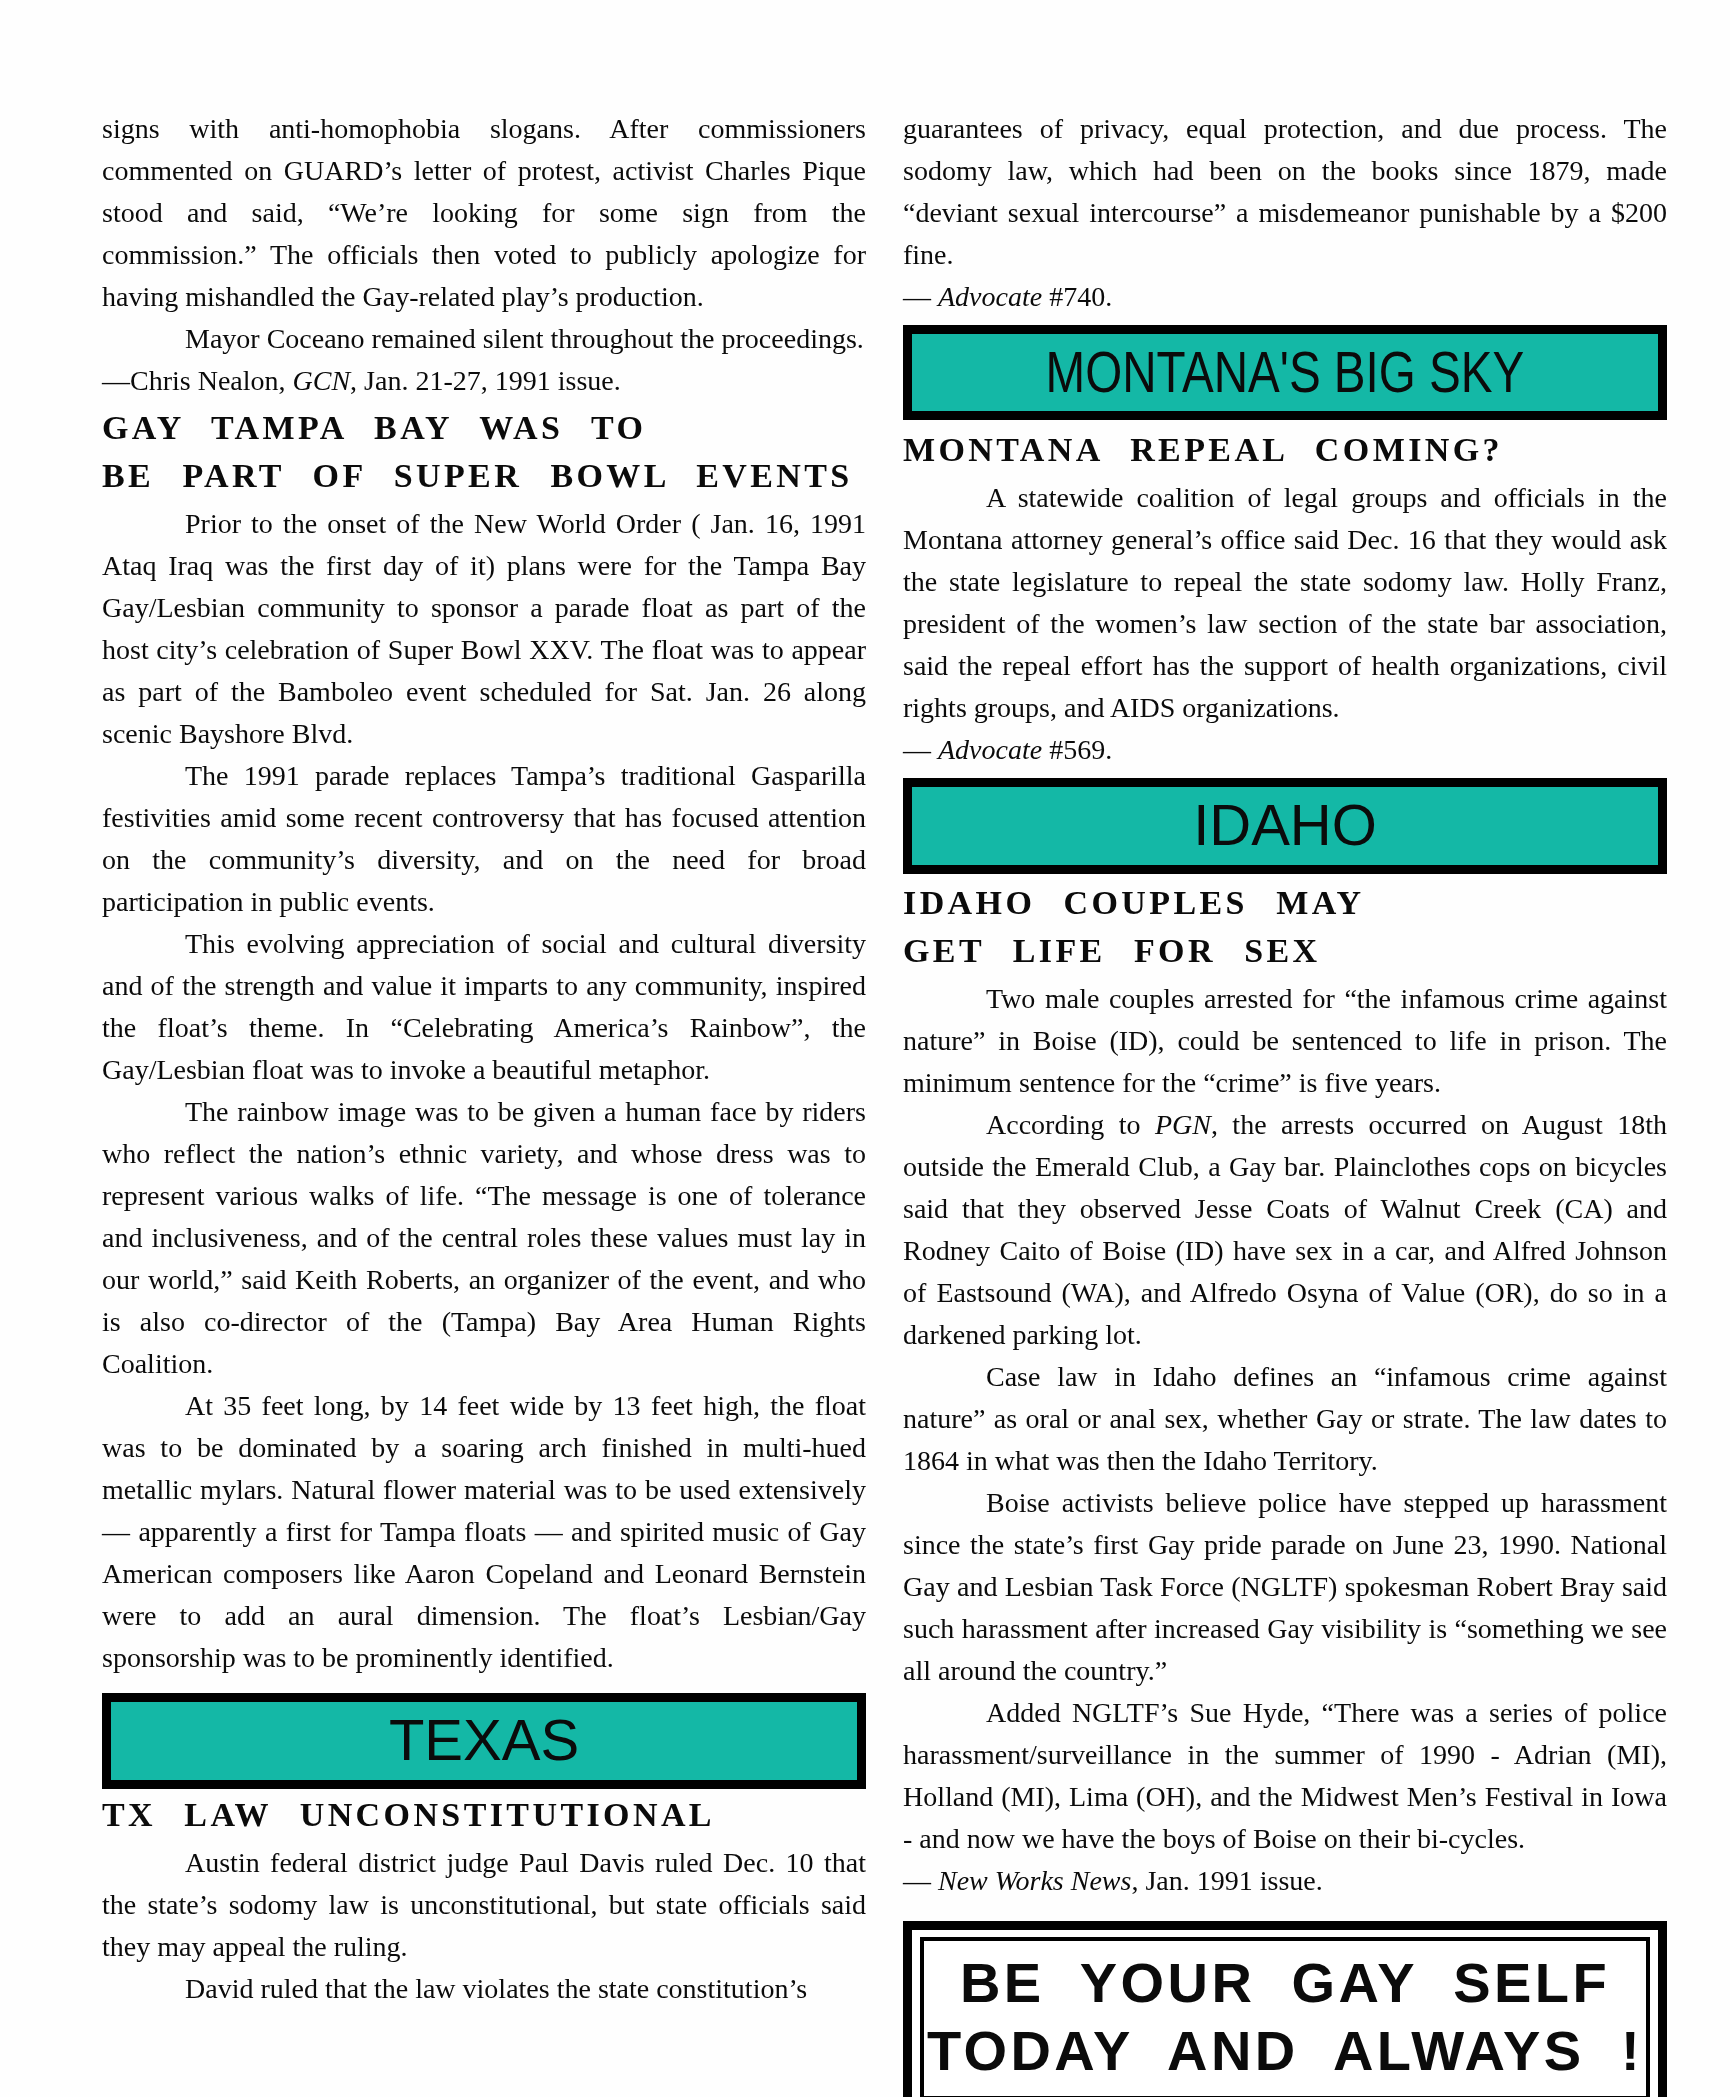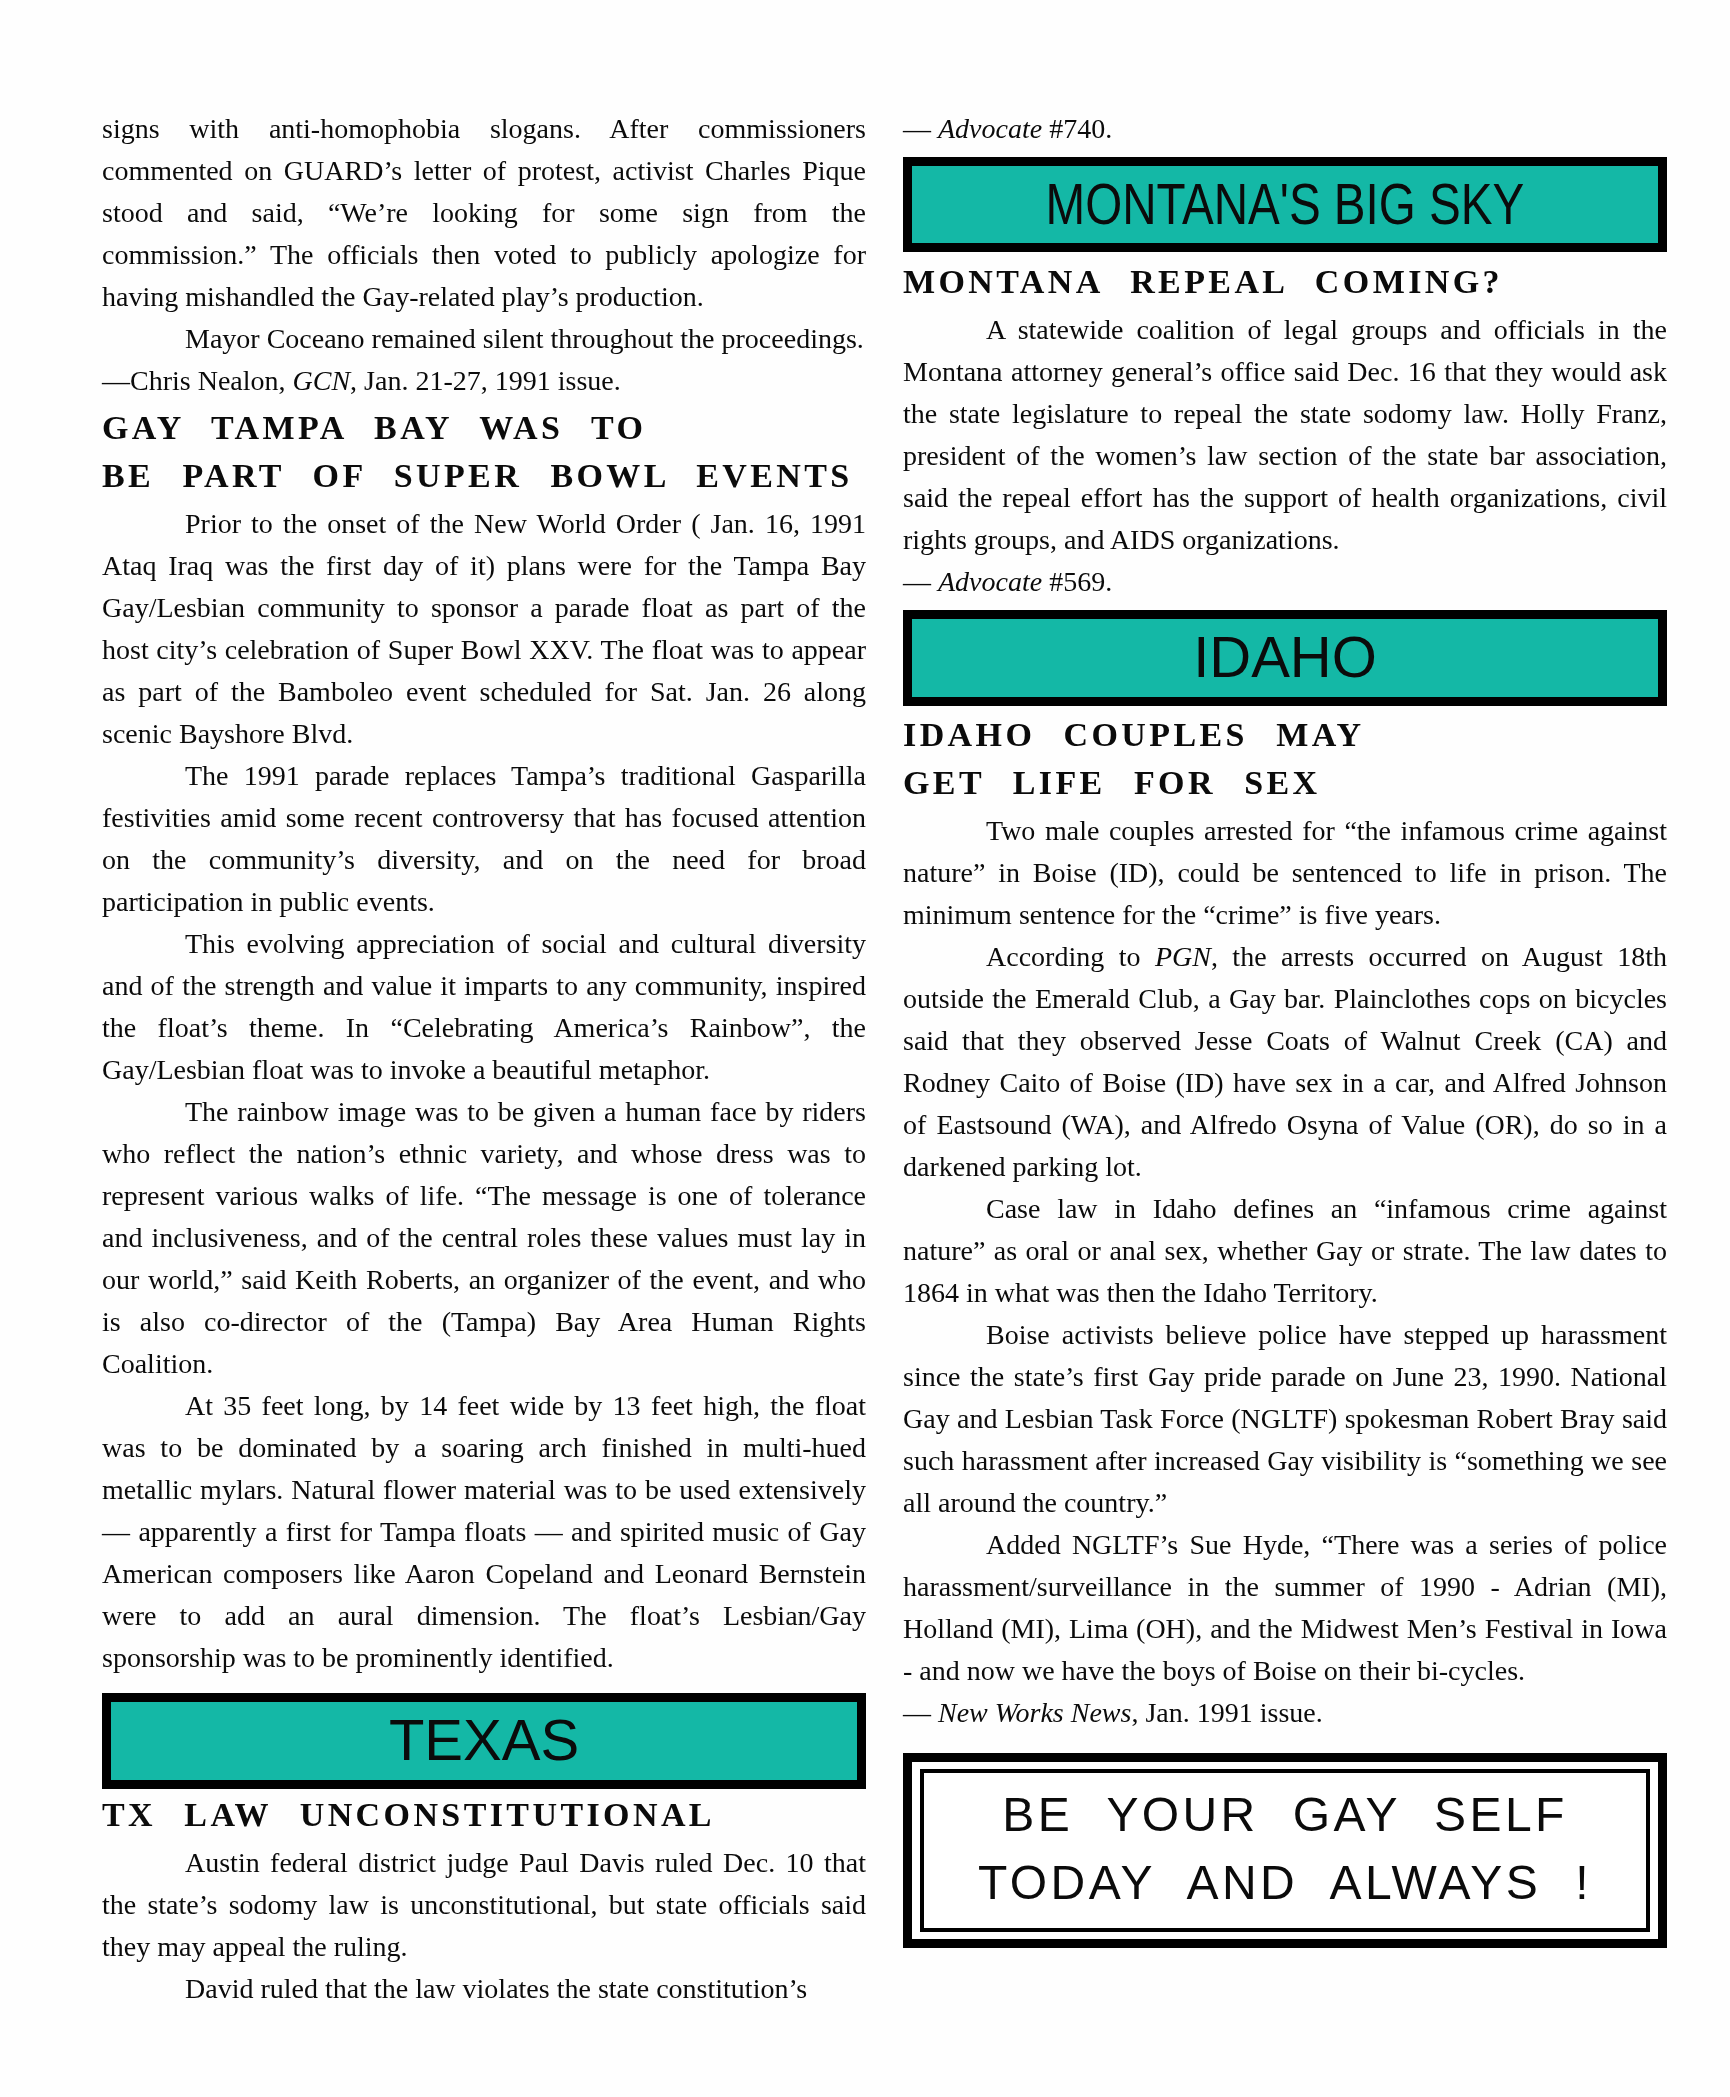--- a/index.html
+++ b/index.html
@@ -62,22 +62,22 @@
     margin-top: 18.4px;
     background: #fff;
   }
   .footer-inner {
     border: 4.4px solid #000;
     text-align: center;
     padding: 7.7px 0 10.6px;
   }
   .footer-inner .line {
     font-family: "Liberation Sans", sans-serif;
-    font-weight: 400;
-    font-size: 48px; line-height: 68px;
+    font-weight: 700;
+    font-size: 56px; line-height: 68px;
     letter-spacing: 3.4px; word-spacing: 17.4px;
     white-space: nowrap;
   }
 </style>
 </head>
 <body>
 
 <div class="page">
   <div class="cols">
 
@@ -100,20 +100,21 @@
       <div class="banner texas">
         <span class="btxt">TEXAS</span>
       </div>
 
       <h2 class="shead">TX LAW UNCONSTITUTIONAL</h2>
       <p class="body indent">Austin federal district judge Paul Davis ruled Dec. 10 that the state’s sodomy law is unconstitutional, but state officials said they may appeal the ruling.</p>
       <p class="body indent">David ruled that the law violates the state constitution’s</p>
     </div>
 
     <div class="col">
+      <p class="body">guarantees of privacy, equal protection, and due process. The sodomy law, which had been on the books since 1879, made “deviant sexual intercourse” a misdemeanor punishable by a $200 fine.</p>
       <p class="attrib"><span>— </span><em>Advocate</em><span>  #740.</span></p>
 
       <div class="banner">
         <span class="btxt condensed">MONTANA'S BIG SKY</span>
       </div>
 
       <h2 class="shead">MONTANA REPEAL COMING?</h2>
       <p class="body indent">A statewide coalition of legal groups and officials in the Montana attorney general’s office said Dec. 16 that they would ask the state legislature to repeal the state sodomy law. Holly Franz, president of the women’s law section of the state bar association, said the repeal effort has the support of health organizations, civil rights groups, and AIDS organizations.</p>
       <p class="attrib"><span>— </span><em>Advocate</em><span>  #569.</span></p>
 

